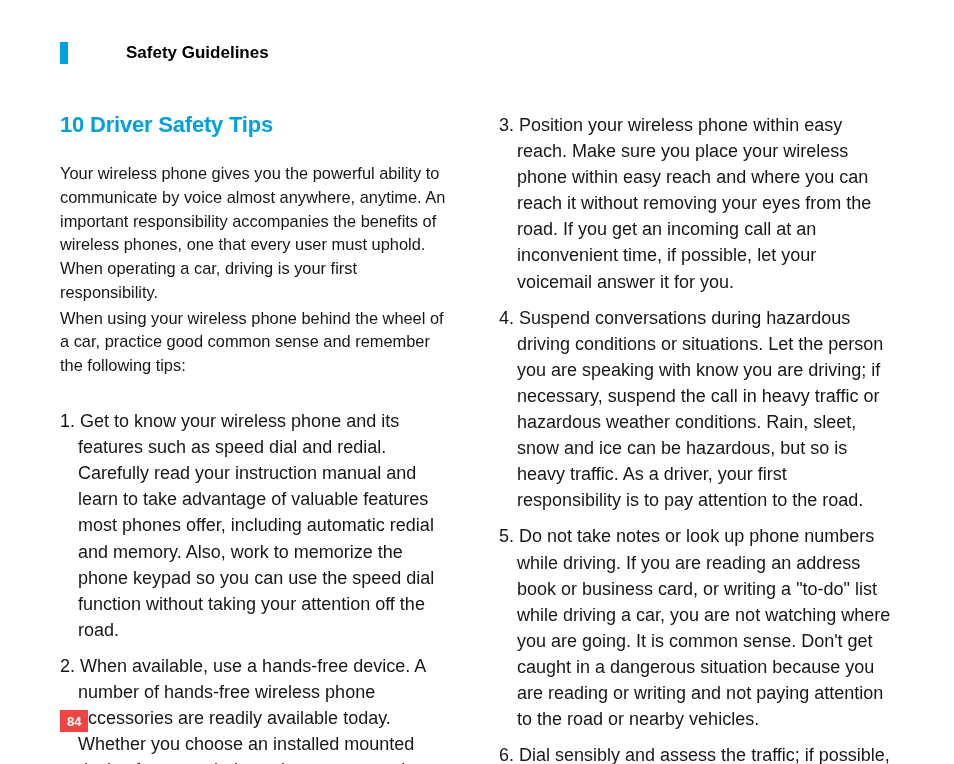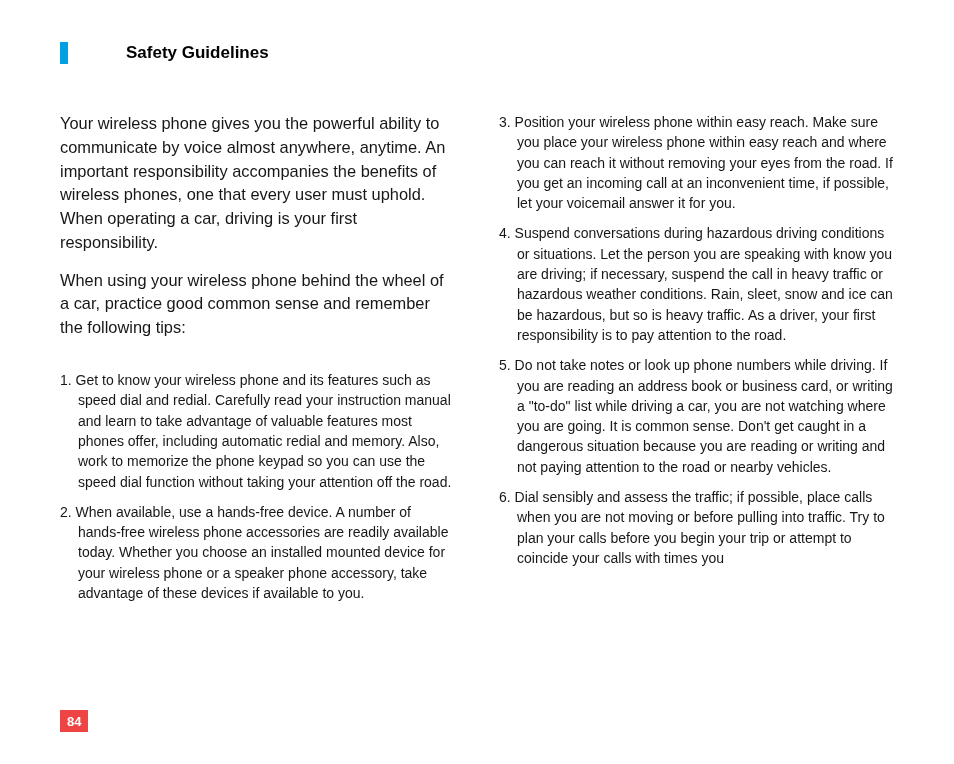--- a/index.html
+++ b/index.html
@@ -39,26 +39,26 @@
     font-size: 22px;
     font-weight: bold;
     color: #00a0e2;
     margin-bottom: 24px;
     letter-spacing: -0.2px;
   }
   .para {
     font-size: 16.4px;
     line-height: 1.45;
     color: #171717;
-    margin-bottom: 14px;
+    margin-bottom: 2px;
   }
   .para + .para { margin-top: 0; }
   .para.last-intro { margin-bottom: 30px; }
   .list-item {
-    font-size: 14px;
+    font-size: 18px;
     line-height: 1.45;
     color: #171717;
     padding-left: 18px;
     text-indent: -18px;
     margin-bottom: 10px;
   }
   .list-item:last-child { margin-bottom: 0; }
   .page-num {
     position: absolute;
     left: 60px;
@@ -76,20 +76,21 @@
 <body>
 
 <div class="header">
   <div class="header-bar"></div>
   <div class="header-text">Safety Guidelines</div>
 </div>
 
 <div class="columns">
 
   <div class="col">
+    <div class="section-title">10 Driver Safety Tips</div>
     <div class="para">Your wireless phone gives you the powerful ability to communicate by voice almost anywhere, anytime. An important responsibility accompanies the benefits of wireless phones, one that every user must uphold. When operating a car, driving is your first responsibility.</div>
     <div class="para last-intro">When using your wireless phone behind the wheel of a car, practice good common sense and remember the following tips:</div>
     <div class="list-item">1. Get to know your wireless phone and its features such as speed dial and redial. Carefully read your instruction manual and learn to take advantage of valuable features most phones offer, including automatic redial and memory. Also, work to memorize the phone keypad so you can use the speed dial function without taking your attention off the road.</div>
     <div class="list-item">2. When available, use a hands-free device. A number of hands-free wireless phone accessories are readily available today. Whether you choose an installed mounted device for your wireless phone or a speaker phone accessory, take advantage of these devices if available to you.</div>
   </div>
 
   <div class="col">
     <div class="list-item">3. Position your wireless phone within easy reach. Make sure you place your wireless phone within easy reach and where you can reach it without removing your eyes from the road. If you get an incoming call at an inconvenient time, if possible, let your voicemail answer it for you.</div>
     <div class="list-item">4. Suspend conversations during hazardous driving conditions or situations. Let the person you are speaking with know you are driving; if necessary, suspend the call in heavy traffic or hazardous weather conditions. Rain, sleet, snow and ice can be hazardous, but so is heavy traffic. As a driver, your first responsibility is to pay attention to the road.</div>
     <div class="list-item">5. Do not take notes or look up phone numbers while driving. If you are reading an address book or business card, or writing a "to-do" list while driving a car, you are not watching where you are going. It is common sense. Don't get caught in a dangerous situation because you are reading or writing and not paying attention to the road or nearby vehicles.</div>

